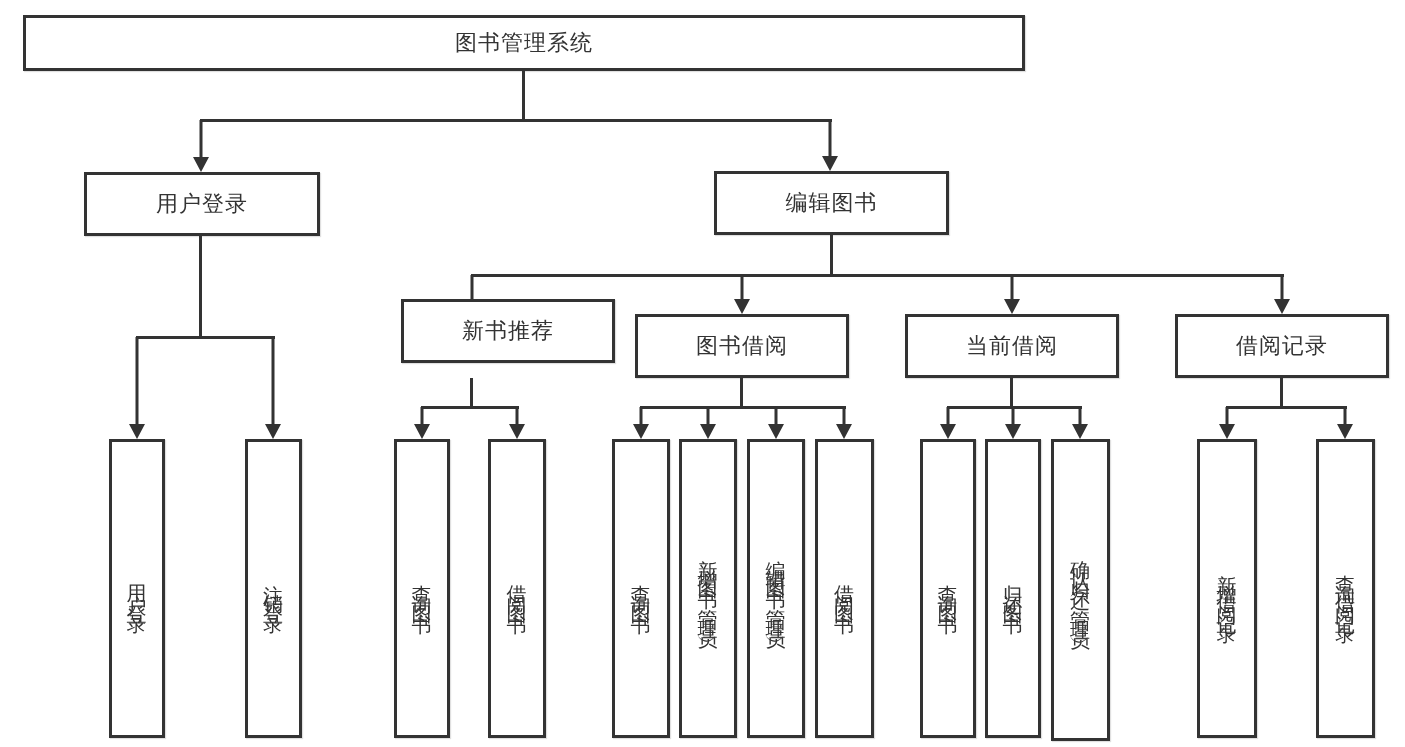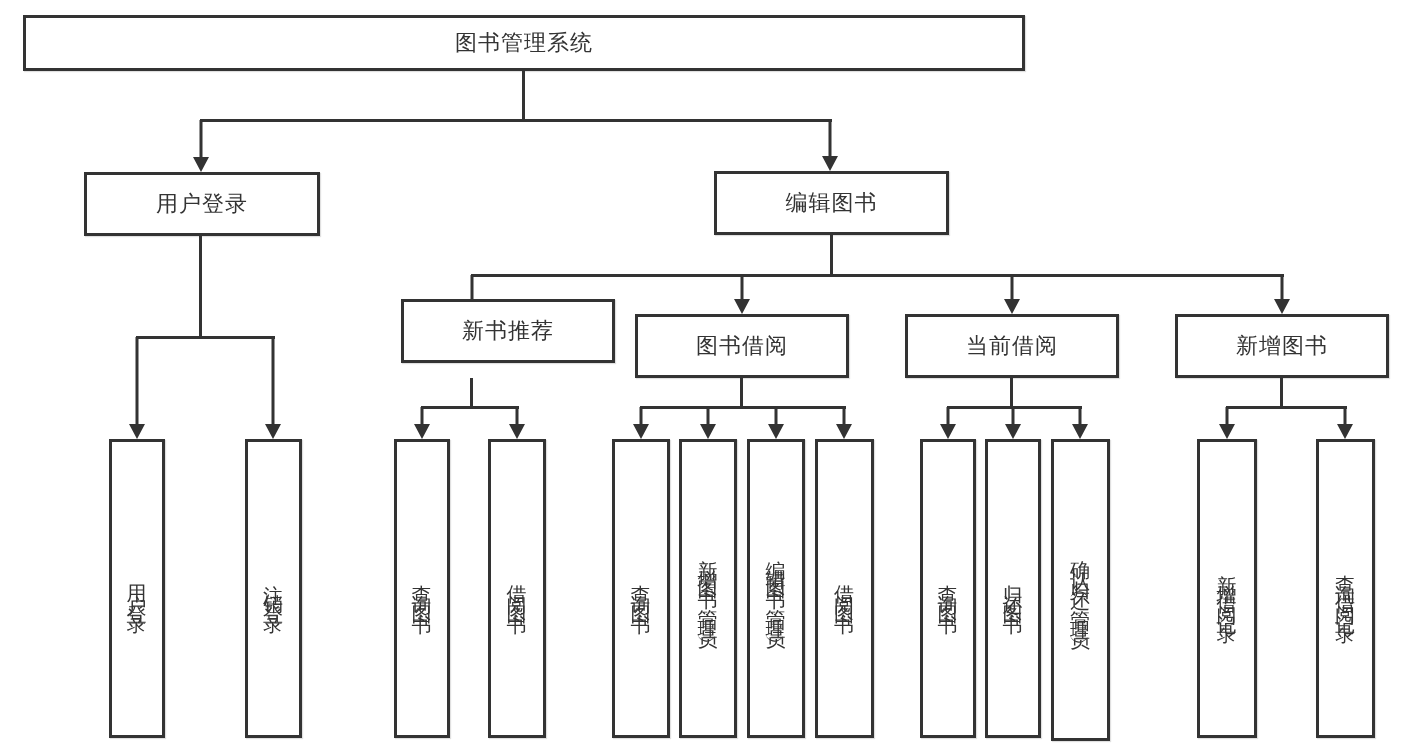--- a/index.html
+++ b/index.html
@@ -89,21 +89,21 @@
   <div class="vline" style="left:828px; top:233px; height:40px;"></div>
   <div class="hline" style="left:469px; top:272px; width:813px;"></div>
   <div class="arrow" style="left:462px; top:273px; height:39px;"></div>
   <div class="arrow" style="left:732px; top:273px; height:39px;"></div>
   <div class="arrow" style="left:1002px; top:273px; height:39px;"></div>
   <div class="arrow" style="left:1272px; top:273px; height:39px;"></div>
 
   <div class="box hbox" style="left:363px; top:297px; width:214px; height:64px;margin-left:36px;">新书推荐</div>
   <div class="box hbox" style="left:903px; top:312px; width:214px; height:64px;">当前借阅</div>
   <div class="box hbox" style="left:633px; top:312px; width:214px; height:64px;">图书借阅</div>
-  <div class="box hbox" style="left:1173px; top:312px; width:214px; height:64px;">新增图书</div>
+  <div class="box hbox" style="left:1173px; top:312px; width:214px; height:64px;">借阅记录</div>
 
   <div class="vline" style="left:468px; top:376px; height:29px;"></div>
   <div class="hline" style="left:419px; top:404px; width:98px;"></div>
   <div class="arrow" style="left:412px; top:405px; height:32px;"></div>
   <div class="arrow" style="left:507px; top:405px; height:32px;"></div>
 
   <div class="vline" style="left:738px; top:376px; height:29px;"></div>
   <div class="hline" style="left:638px; top:404px; width:206px;"></div>
   <div class="arrow" style="left:631px; top:405px; height:32px;"></div>
   <div class="arrow" style="left:698px; top:405px; height:32px;"></div>

